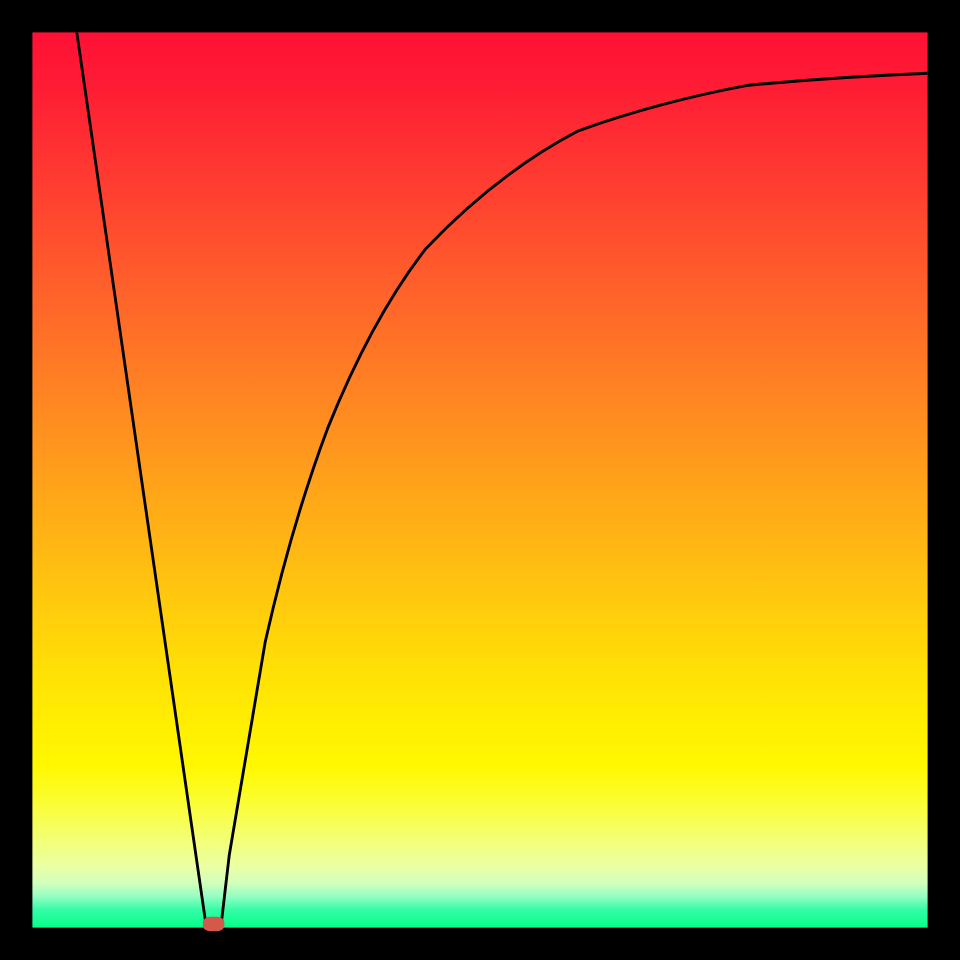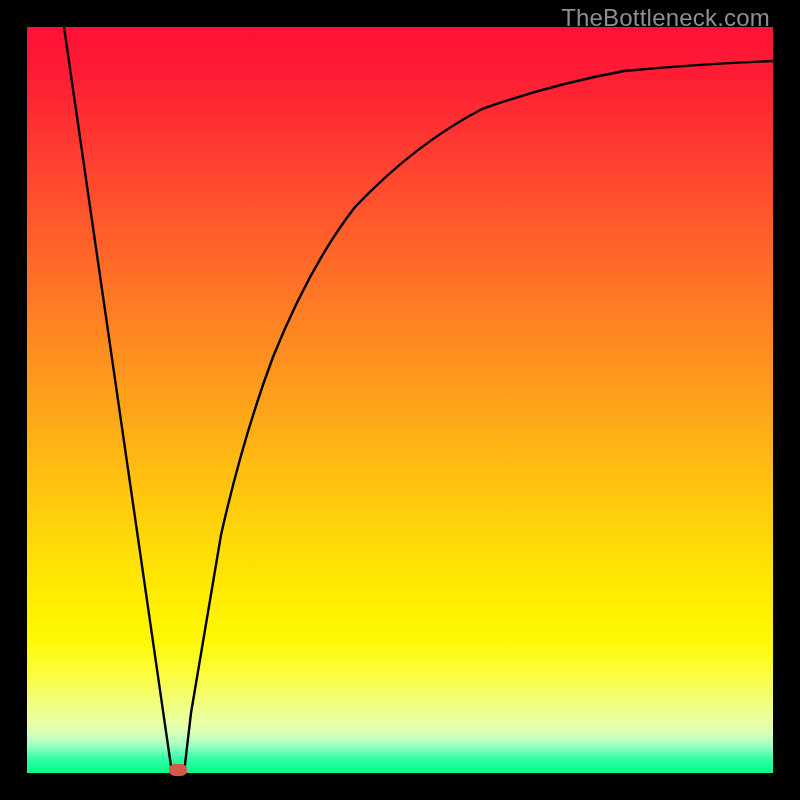--- a/index.html
+++ b/index.html
@@ -86,15 +86,14 @@
                Q 216 410 246 330
                Q 283 238 328 180
                Q 388 117 455 82
                Q 522 58 597 44
                Q 671 37 746 34" stroke="#000" stroke-width="2.4" fill="none" stroke-linecap="round" stroke-linejoin="round"></path>
     </svg>
 
     <div class="minimum-marker" style="left:142px; bottom:-3px;"></div>
   </div>
 
-  <div class="watermark">TheBottleneck.com</div>
 
 </div>
 
 </body></html>

